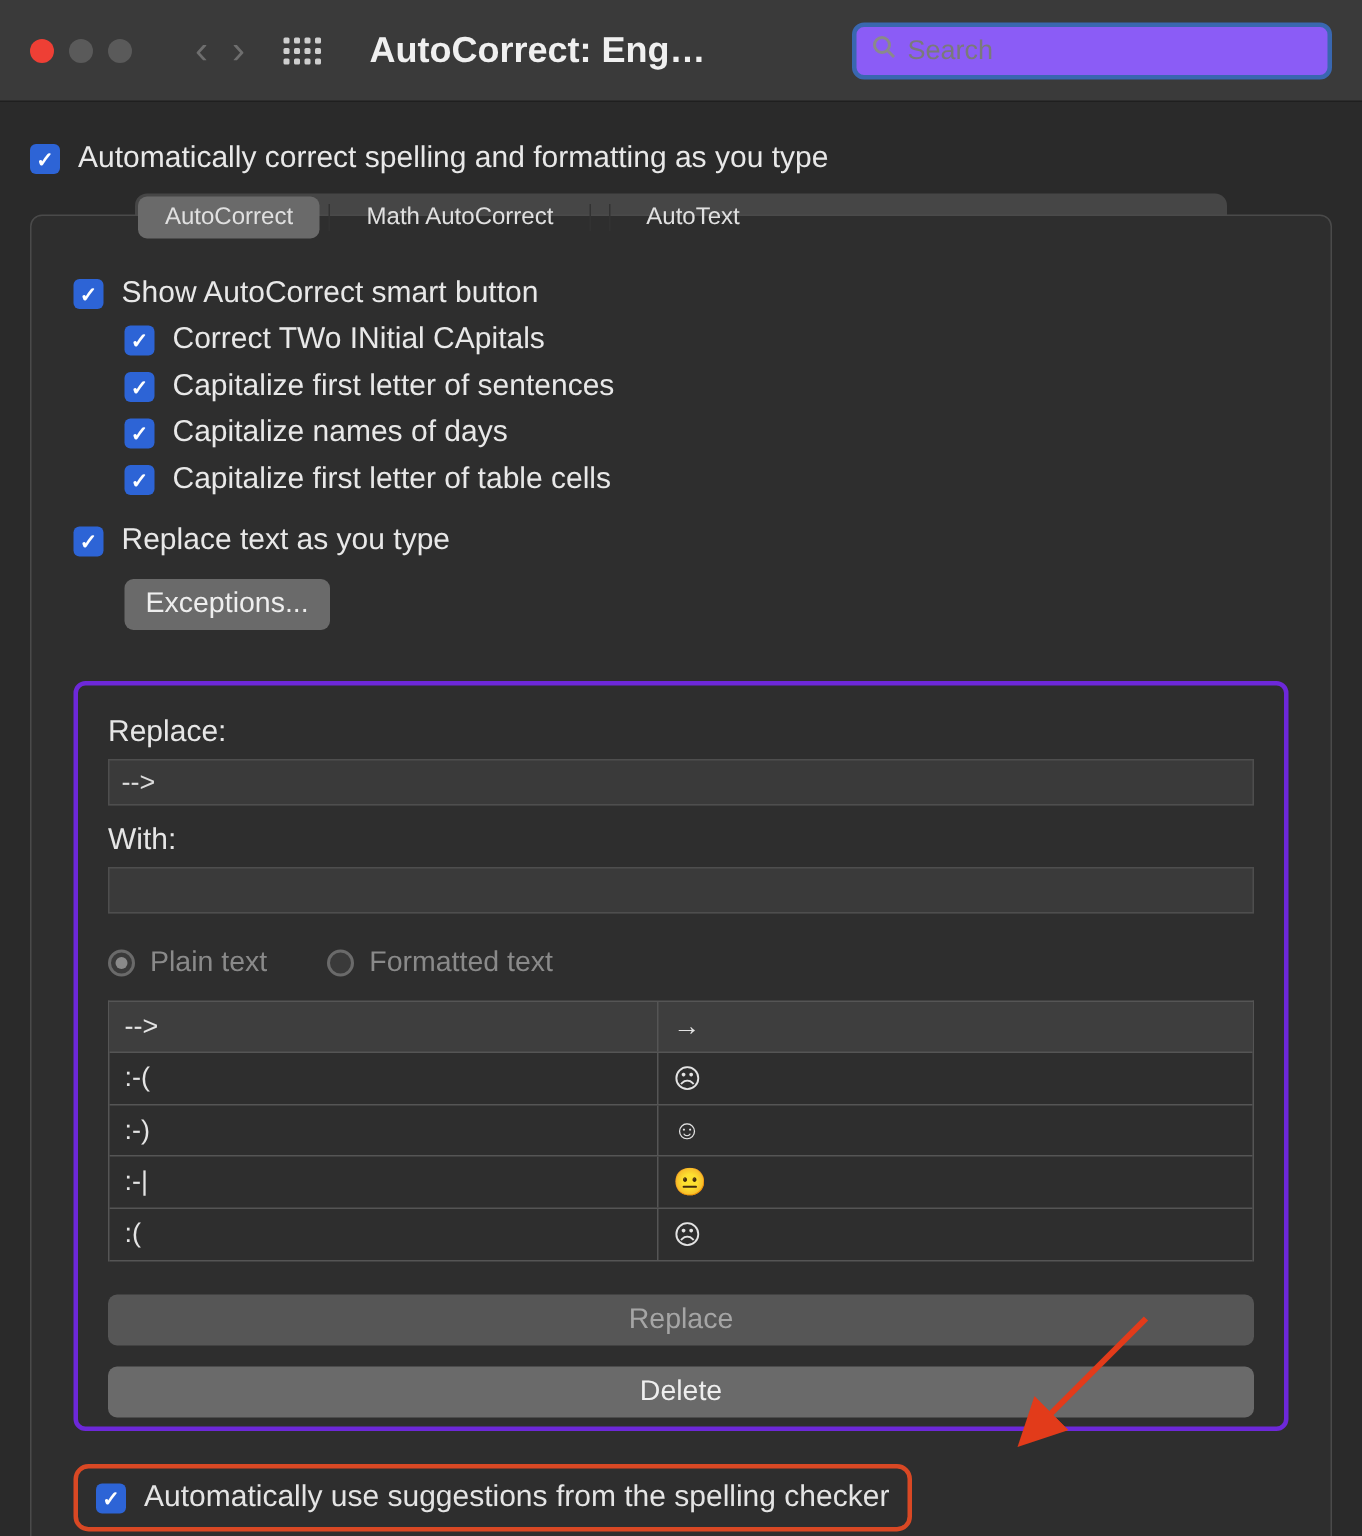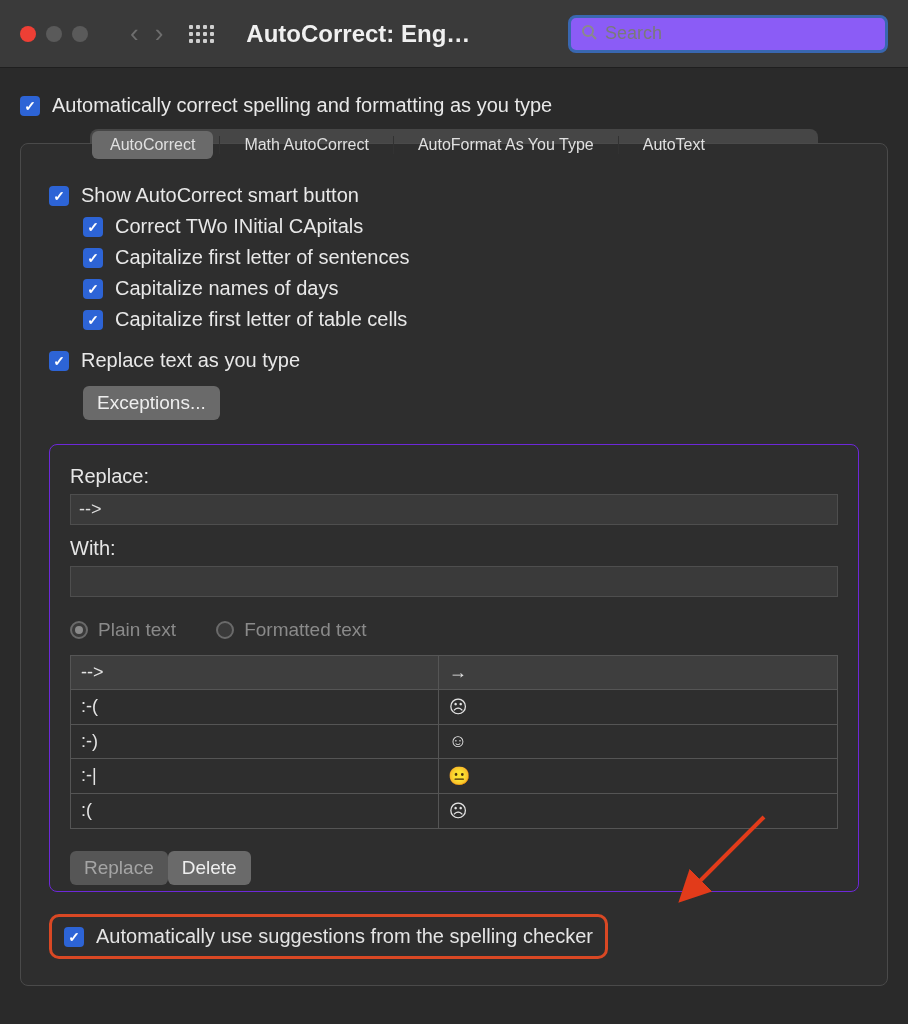--- a/index.html
+++ b/index.html
@@ -133,23 +133,23 @@
     border-radius: 6px;
     padding: 6px 14px;
     color: #eee;
     font-size: 19px;
     cursor: pointer;
   }
   .btn.disabled { background: #565656; color: #a5a5a5; cursor: default; }
   .exceptions-row { margin: 14px 0 10px 34px; }
 
   .replace-box {
-    border: 1px solid #6d28d9;
+    border: 3px solid #6d28d9;
     border-radius: 8px;
-    margin-top: 24px;
+    margin-top: 34px;
     padding: 20px 20px 6px 20px;
     background: #2e2e2e;
   }
   .rb-label { font-size: 20px; color: #e6e6e6; margin-bottom: 6px; }
   .rb-input {
     width: 100%;
     background: #3a3a3a;
     border: 1px solid #4e4e4e;
     color: #ddd;
     font-size: 18px;
@@ -186,21 +186,21 @@
     border-bottom: 1px solid #555;
     font-size: 18px;
   }
   .trow.sel { background: #3e3e3e; }
   .tcell {
     padding: 6px 10px;
   }
   .tcell.left { width: 48%; border-right: 1px solid #555; }
   .tcell.right { flex: 1; }
   .btn-row {
-    display: flex; gap: 0; margin-top: 22px;
+    display: flex; gap: 14px; margin-top: 22px; flex-direction: column;
   }
 
   .spell-row {
     display: inline-flex; align-items: center; gap: 12px;
     font-size: 20px;
     margin-top: 22px;
     padding: 8px 12px;
     border: 3px solid #d94824;
     border-radius: 10px;
   }
@@ -253,21 +253,20 @@
   <div class="check-row">
     <div class="checkbox">✓</div>
     <span>Automatically correct spelling and formatting as you type</span>
   </div>
 
   <div class="tab-bar">
     <div class="tab active">AutoCorrect</div>
     <div class="tab-sep"></div>
     <div class="tab">Math AutoCorrect</div>
     <div class="tab-sep"></div>
-    <div class="tab">AutoFormat As You Type</div>
     <div class="tab-sep"></div>
     <div class="tab">AutoText</div>
   </div>
 
   <div class="panel">
 
     <div class="check-row sm">
       <div class="checkbox">✓</div>
       <span>Show AutoCorrect smart button</span>
     </div>

